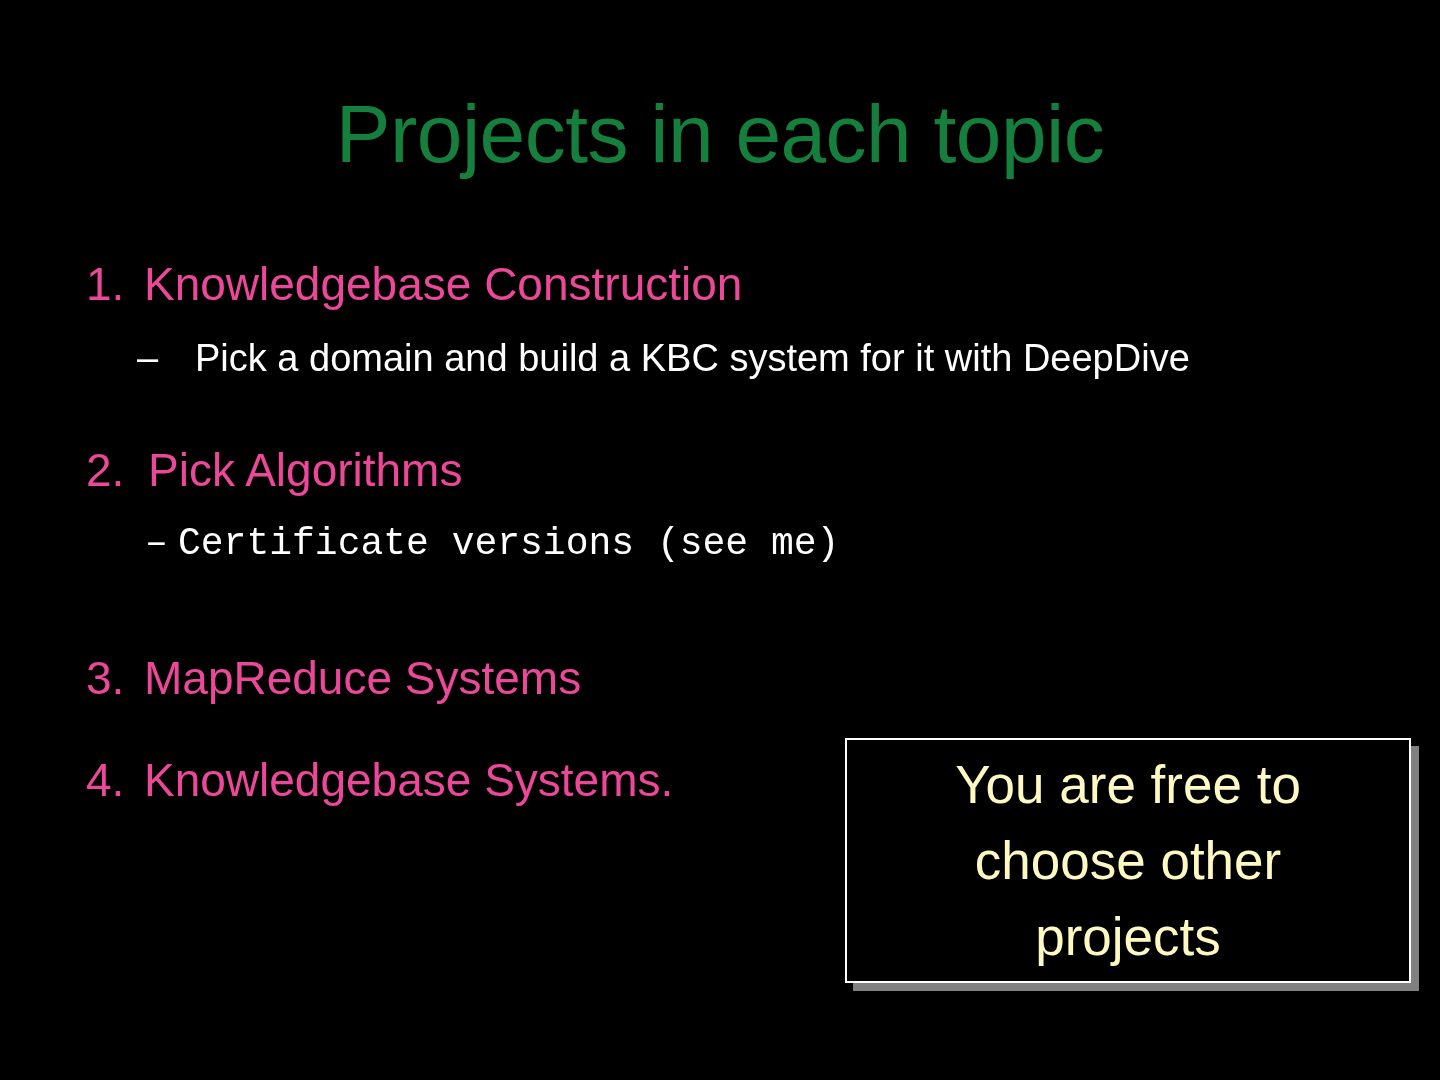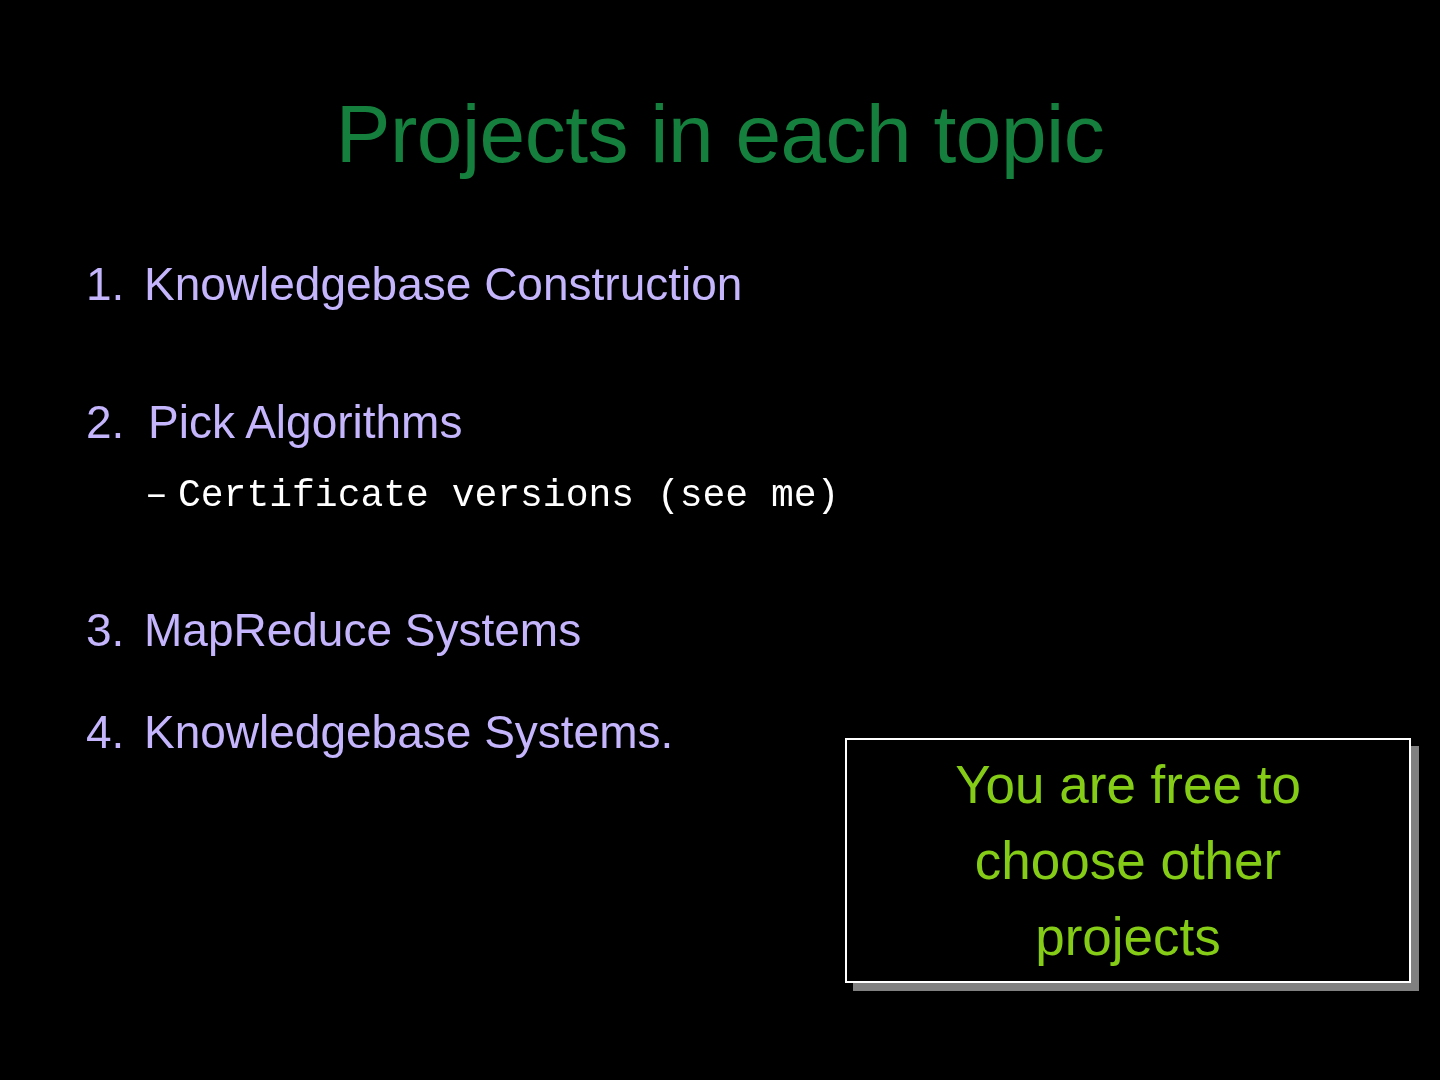--- a/index.html
+++ b/index.html
@@ -44,21 +44,21 @@
     left: 86px;
     top: 256px;
     width: 1300px;
   }
 
   .lvl1 {
     position: relative;
     font-size: 46px;
     line-height: 56px;
     font-weight: 400;
-    color: #c4b5fd;
+    color: #ec4899;
     white-space: nowrap;
   }
   .lvl1 .num {
     display: inline-block;
     width: 58px;
   }
   .lvl1 .num.wide {
     width: 62px;
   }
   .lvl1 .txt {
@@ -103,41 +103,44 @@
     box-sizing: border-box;
     box-shadow: 8px 8px 0 0 #808080;
     display: flex;
     align-items: center;
     justify-content: center;
   }
   #callout-text {
     font-size: 53px;
     line-height: 76px;
     text-align: center;
-    color: #84cc16;
+    color: #fef9c3;
     width: 100%;
     padding: 0 6px;
     box-sizing: border-box;
   }
 </style>
 </head>
 <body>
 
 <div id="slide">
 
   <div id="slide-title">Projects in each topic</div>
 
   <div id="body-list">
 
     <div class="lvl1">
       <span class="num">1.</span><span class="txt">Knowledgebase Construction</span>
     </div>
 
     <div class="gap-sm"></div>
 
+    <div class="lvl2 indent-a">
+      <span class="dash dash-gap-wide">–</span><span class="txt">Pick a domain and build a KBC system for it with DeepDive</span>
+    </div>
 
     <div class="gap-lg"></div>
 
     <div class="lvl1">
       <span class="num wide">2.</span><span class="txt">Pick Algorithms</span>
     </div>
 
     <div class="gap-sm"></div>
 
     <div class="lvl2 indent-b">

